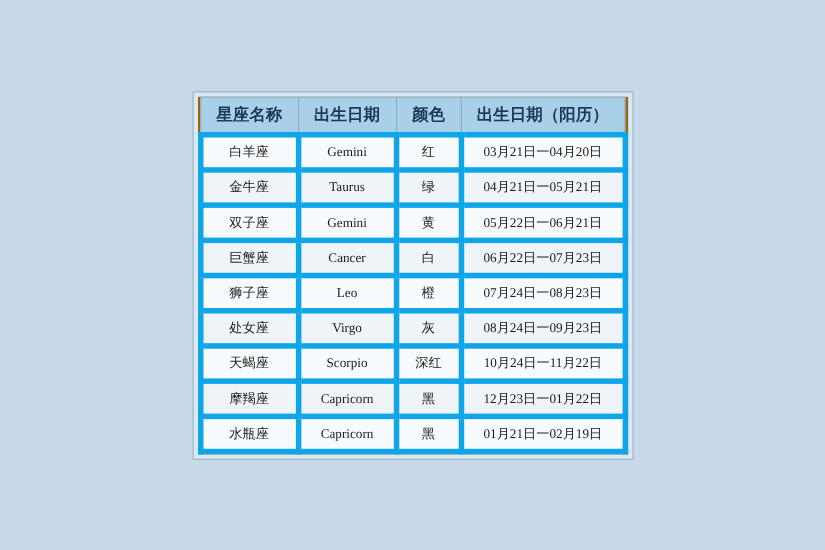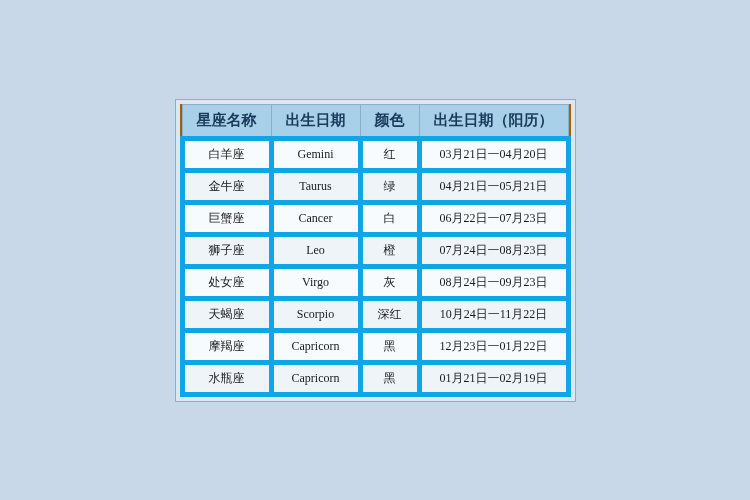--- a/index.html
+++ b/index.html
@@ -74,20 +74,26 @@
           <td>红</td>
           <td>03月21日一04月20日</td>
         </tr>
         <tr>
           <td>金牛座</td>
           <td>Taurus</td>
           <td>绿</td>
           <td>04月21日一05月21日</td>
         </tr>
         <tr>
+          <td>双子座</td>
+          <td>Gemini</td>
+          <td>黄</td>
+          <td>05月22日一06月21日</td>
+        </tr>
+        <tr>
           <td>巨蟹座</td>
           <td>Cancer</td>
           <td>白</td>
           <td>06月22日一07月23日</td>
         </tr>
         <tr>
           <td>狮子座</td>
           <td>Leo</td>
           <td>橙</td>
           <td>07月24日一08月23日</td>

